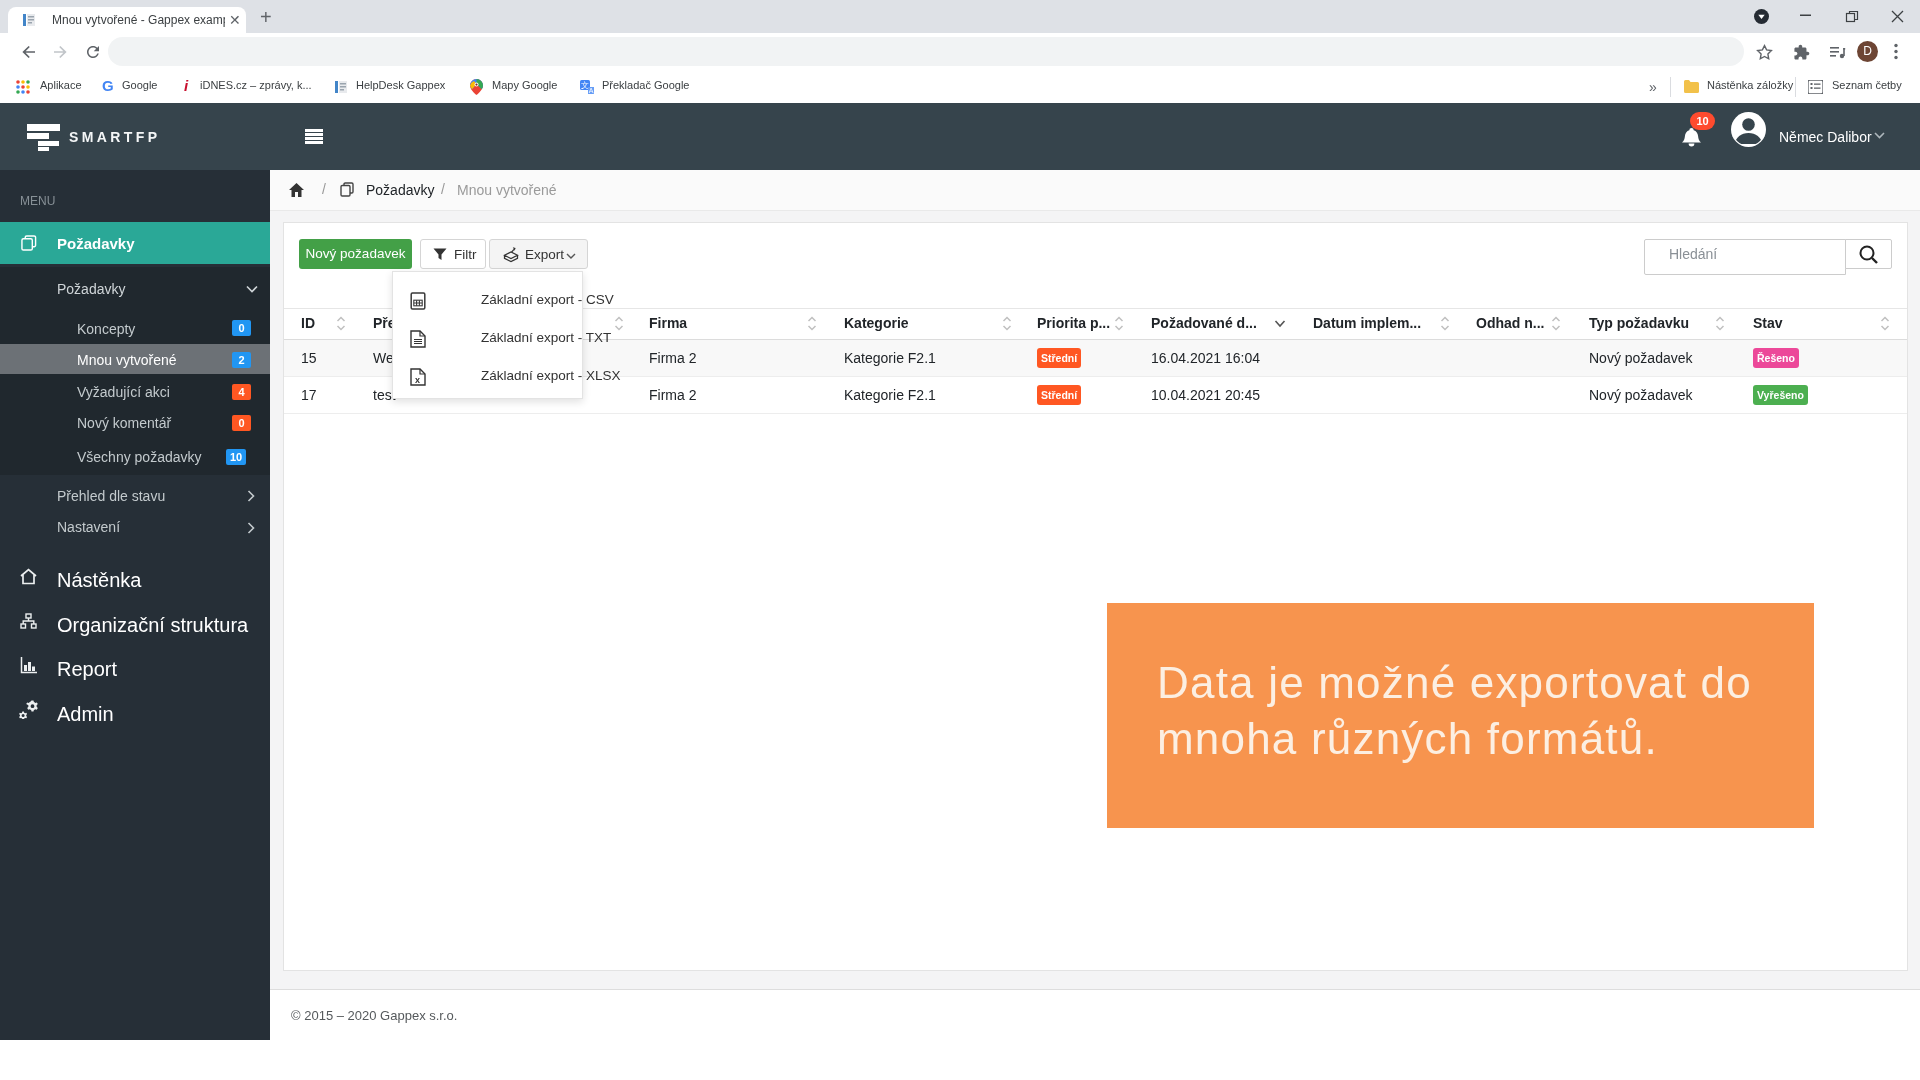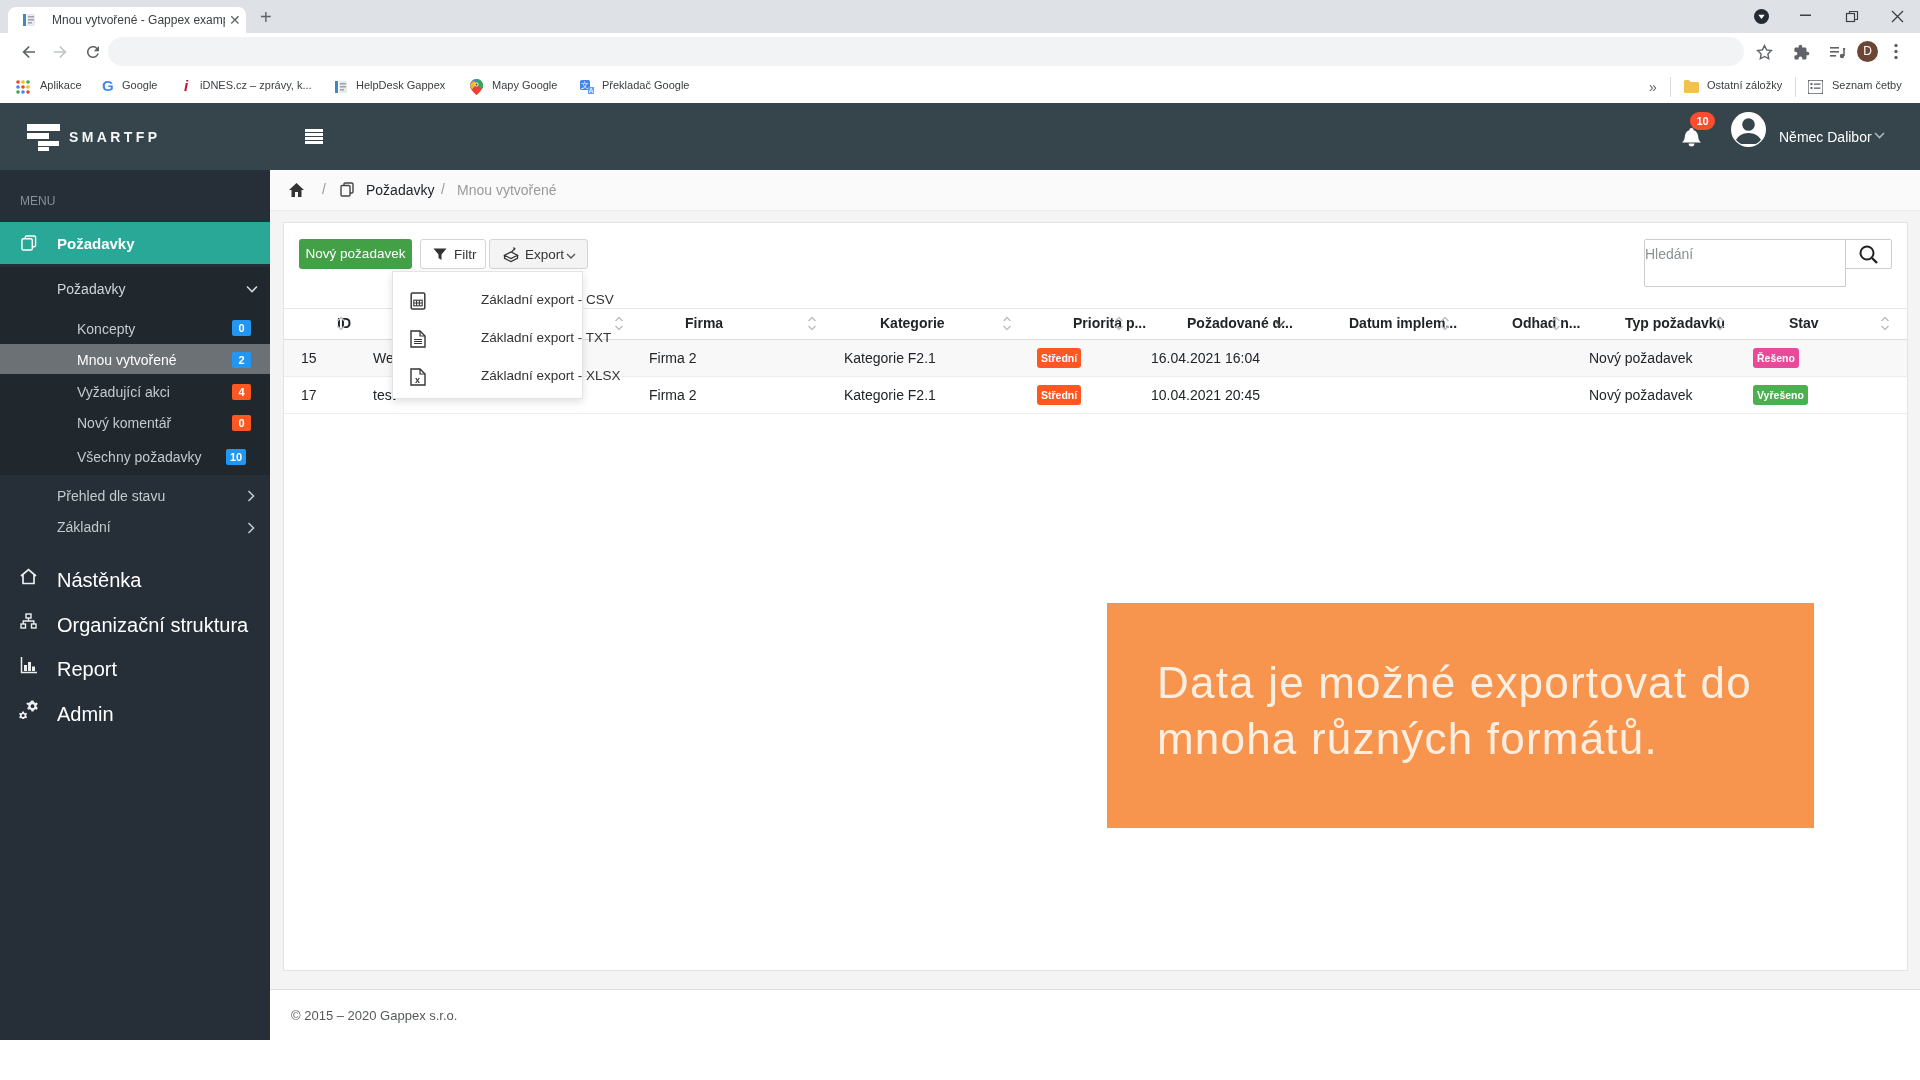--- a/index.html
+++ b/index.html
@@ -33,26 +33,26 @@
 .badge { position:absolute; height:16px; min-width:19px; border-radius:2px; color:#fff; font-size:11px; font-weight:bold; text-align:center; line-height:16px; padding:0 4px; }
 .badge-blue { background:#2196f3; }
 .badge-orange { background:#ff5722; }
 
 
 .content-bg { left:270px; top:170px; width:1650px; height:819px; background:#f4f4f5; }
 .breadcrumb { left:270px; top:170px; width:1650px; height:41px; background:#fafafa; border-bottom:1px solid #e9e9e9; }
 .card { left:283px; top:222px; width:1625px; height:749px; background:#fff; border:1px solid #e3e3e3; }
 .btn-green { left:299px; top:239px; width:113px; height:30px; background:#43a047; border-radius:3px; color:#fff; font-size:13.5px; text-align:center; line-height:30px; }
 .btn-light { position:absolute; top:239px; height:30px; background:#fff; border:1px solid #d5d5d5; border-radius:3px; font-size:13.5px; color:#333; }
-.search-input { left:1644px; top:239px; width:202px; height:48px; background:#fff; border:1px solid #ccc; border-radius:2px 0 0 2px; font-size:14px; color:#8a9096; line-height:28px; padding-left:0; }
+.search-input { left:1644px; top:239px; width:202px; height:36px; background:#fff; border:1px solid #ccc; border-radius:2px 0 0 2px; font-size:14px; color:#8a9096; line-height:28px; padding-left:24px; }
 .search-btn { left:1845px; top:239px; width:47px; height:30px; background:#fff; border:1px solid #ccc; border-radius:0 2px 2px 0; }
 
 
 .thead { left:284px; top:308px; width:1623px; height:32px; background:#fff; border-top:1px solid #e6e6e6; border-bottom:1px solid #dcdcdc; }
-.th { position:absolute; top:315px; font-size:14px; font-weight:bold; color:#212529; white-space:nowrap;margin-left:36px; }
+.th { position:absolute; top:315px; font-size:14px; font-weight:bold; color:#212529; white-space:nowrap; }
 .row1 { left:284px; top:340px; width:1623px; height:37px; background:#f8f8f8; border-bottom:1px solid #ededed; }
 .row2 { left:284px; top:377px; width:1623px; height:37px; background:#fff; border-bottom:1px solid #ededed; }
 .td { position:absolute; font-size:14px; color:#212529; white-space:nowrap; }
 .tbadge { position:absolute; height:20px; border-radius:3px; color:#fff; font-size:10.5px; font-weight:bold; line-height:20px; padding:0 4px; }
 
 
 .footline { left:270px; top:989px; width:1650px; height:1px; background:#ddd; }
 .foottext { left:291px; top:1008px; font-size:13px; color:#55595c; }
 
 
@@ -167,21 +167,21 @@
         <text x="5" y="8" font-size="8" fill="#fff" text-anchor="middle">文</text>
         <path d="M8 7 L14 7 L14 13 a1.5 1.5 0 0 1 -1.5 1.5 L8 14 Z" fill="#669df6"></path>
         <text x="11" y="12.6" font-size="7" fill="#fff" text-anchor="middle">A</text>
       </svg>
     <div class="bm" style="left:602px">Překladač Google</div>
     <div class="bm" style="left:1649px;color:#5f6368;font-size:14px">»</div>
     <div class="abs" style="left:1670px;top:7px;width:1px;height:20px;background:#dadce0"></div>
     <svg class="abs" style="left:1684px;top:10px" width="15" height="13" viewBox="0 0 15 13">
         <path d="M0 1.5 A1.5 1.5 0 0 1 1.5 0 H5 l1.5 2 H13.5 A1.5 1.5 0 0 1 15 3.5 V11.5 A1.5 1.5 0 0 1 13.5 13 H1.5 A1.5 1.5 0 0 1 0 11.5 Z" fill="#f2c14a"></path>
       </svg>
-    <div class="bm" style="left:1707px">Ostatní záložky</div>
+    <div class="bm" style="left:1707px">Nástěnka záložky</div>
     <div class="abs" style="left:1795px;top:7px;width:1px;height:20px;background:#dadce0"></div>
     <svg class="abs" style="left:1808px;top:10px" width="15" height="14" viewBox="0 0 15 14">
         <rect x="0" y="0" width="15" height="14" rx="2" fill="none" stroke="#5f6368" stroke-width="1.3"></rect>
         <rect x="2.5" y="3" width="2" height="2" fill="#5f6368"></rect>
         <rect x="6" y="3.5" width="6.5" height="1.3" fill="#5f6368"></rect>
         <rect x="2.5" y="7" width="2" height="2" fill="#5f6368"></rect>
         <rect x="6" y="7.5" width="6.5" height="1.3" fill="#5f6368"></rect>
       </svg>
     <div class="bm" style="left:1832px">Seznam četby</div>
   </div>
@@ -242,21 +242,21 @@
       <div class="badge badge-orange" style="left:232px;top:117px">4</div>
       <div class="sub-item" style="left:77px;top:148px">Nový komentář</div>
       <div class="badge badge-orange" style="left:232px;top:148px">0</div>
       <div class="sub-item" style="left:77px;top:182px">Všechny požadavky</div>
       <div class="badge badge-blue" style="left:226px;top:182px">10</div>
     </div>
     <div class="side-item" style="left:57px;top:318px;font-weight:normal;color:#c3cacd;font-size:14px">Přehled dle stavu</div>
     <svg class="abs" style="left:247px;top:320px" width="8" height="12" viewBox="0 0 8 12">
         <path d="M1.5 1 L6.5 6 L1.5 11" stroke="#c3cacd" stroke-width="1.6" fill="none"></path>
       </svg>
-    <div class="side-item" style="left:57px;top:349px;font-weight:normal;color:#c3cacd;font-size:14px">Základní</div>
+    <div class="side-item" style="left:57px;top:349px;font-weight:normal;color:#c3cacd;font-size:14px">Nastavení</div>
     <svg class="abs" style="left:247px;top:352px" width="8" height="12" viewBox="0 0 8 12">
         <path d="M1.5 1 L6.5 6 L1.5 11" stroke="#c3cacd" stroke-width="1.6" fill="none"></path>
       </svg>
 
     <svg class="abs" style="left:19px;top:398px" width="19" height="17" viewBox="0 0 19 17">
         <path d="M2 8 L9.5 1.5 L17 8 M4 7 V15.5 H15 V7" fill="none" stroke="#eceff0" stroke-width="1.7"></path>
       </svg>
     <div class="side-item" style="left:57px;top:399px">Nástěnka</div>
     <svg class="abs" style="left:20px;top:443px" width="17" height="16" viewBox="0 0 17 16">
         <rect x="6" y="1" width="5" height="4" fill="none" stroke="#eceff0" stroke-width="1.4"></rect>

